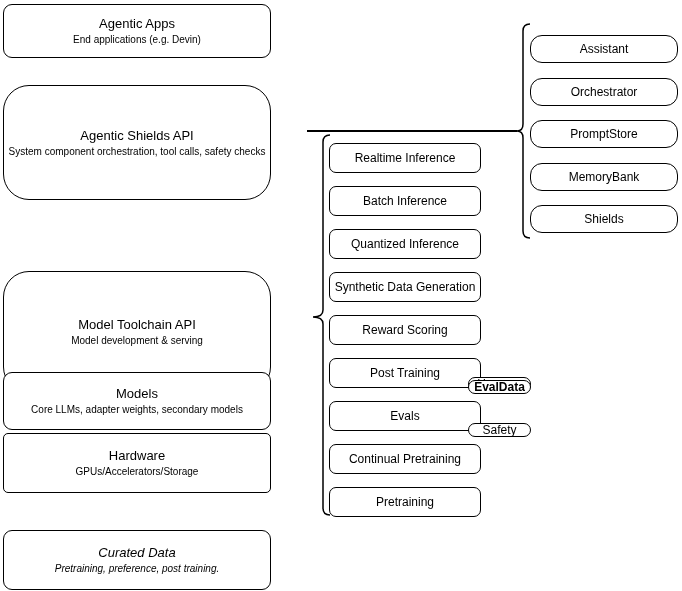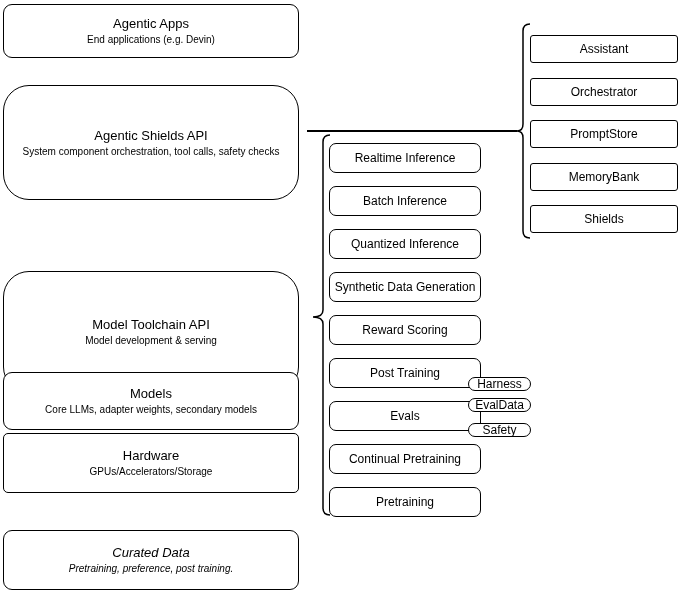--- a/index.html
+++ b/index.html
@@ -23,21 +23,21 @@
     pointer-events: none;
   }
   .overlay path, .overlay line {
     fill: none;
     stroke: #000000;
   }
   
   .lbox {
     position: absolute;
     left: 3px;
-    width: 296px;
+    width: 268px;
     box-sizing: border-box;
     border: 1.5px solid #000000;
     background: #ffffff;
     display: flex;
     flex-direction: column;
     align-items: center;
     justify-content: center;
     gap: 3px;
     text-align: center;
   }
@@ -82,37 +82,37 @@
     border-radius: 8px;
     background: #ffffff;
     display: flex;
     align-items: center;
     justify-content: center;
     font-size: 12px;
     z-index: 5;
     white-space: nowrap;
   }
   .pill0 { top: 377px; }
-  .pill1 { top: 398px; }
+  .pill1 { top: 380px; font-weight: bold; }
   .pill2 { top: 423px; }
   
   .rcol {
     position: absolute;
     left: 530px;
     top: 35px;
     width: 148px;
     display: flex;
     flex-direction: column;
     gap: 14.5px;
   }
   .rbox {
     height: 28px;
     box-sizing: border-box;
     border: 1.5px solid #000000;
-    border-radius: 3px;
+    border-radius: 12px;
     background: #ffffff;
     display: flex;
     align-items: center;
     justify-content: center;
     font-size: 12px;
     white-space: nowrap;
   }
 </style>
 </head>
 <body>

